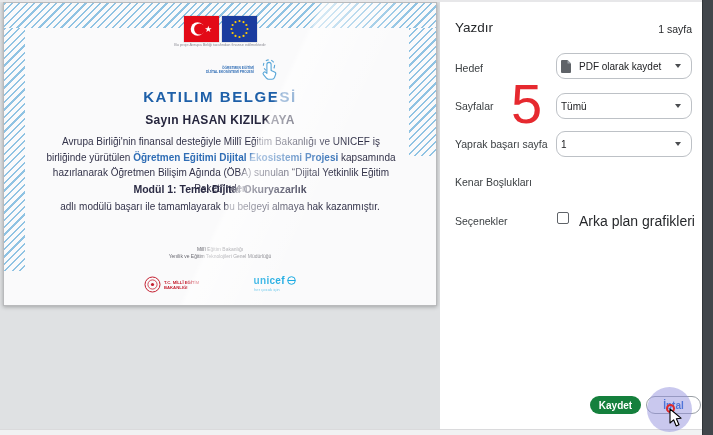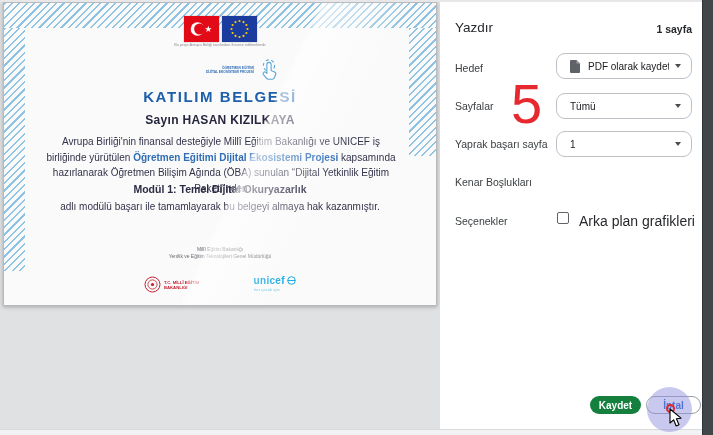--- a/index.html
+++ b/index.html
@@ -44,24 +44,24 @@
   .meb-logo{display:flex;align-items:center;gap:3px;}
   .meb-text{color:#c41e2f;font-weight:bold;font-size:7px;line-height:8px;
             transform:scale(.6);transform-origin:left center;white-space:normal;width:64px;}
   .unicef-logo{display:flex;flex-direction:column;align-items:flex-start;}
   .unicef-word{color:#1cabe2;font-weight:bold;font-size:10px;letter-spacing:.3px;display:flex;align-items:center;gap:2px;}
   .unicef-tag{color:#5fc4ea;font-size:7px;transform:scale(.6);transform-origin:left top;margin-top:1px;white-space:nowrap;}
 
   
   .dialog-pane{position:absolute;left:440px;top:0;width:262px;height:435px;background:#fff;}
   .dialog-title{position:absolute;left:15px;top:20px;font-size:13.5px;color:#27292c;}
-  .page-count{position:absolute;right:10px;top:23px;font-size:10.5px;font-weight:bold;color:#27292c;}
+  .page-count{position:absolute;right:10px;top:23px;font-size:10.5px;font-weight:normal;color:#27292c;}
   .row-label{position:absolute;left:15px;font-size:10.5px;color:#3c4043;}
   .select{position:absolute;left:116px;width:136px;height:26px;border:1px solid #bdc1c6;border-radius:9px;
-          background:#fff;display:flex;align-items:center;padding:0 10px 0 13px;cursor:pointer;}
+          background:#fff;display:flex;align-items:center;padding:0 10px 0 4px;cursor:pointer;}
   .select .value{font-size:10px;color:#202124;flex:1;white-space:nowrap;overflow:hidden;}
   .caret{width:0;height:0;border-left:3.5px solid transparent;border-right:3.5px solid transparent;
          border-top:4.5px solid #4a4d50;margin-left:6px;flex:none;}
   .pdf-icon{flex:none;margin-right:8px;}
   .checkbox{position:absolute;left:117px;top:212px;width:12px;height:12px;border:1.5px solid #5f6368;
             border-radius:2px;background:#fff;cursor:pointer;}
   .checkbox-label{position:absolute;left:139px;top:213px;font-size:14px;color:#27292c;}
   .annotation-5{position:absolute;left:71px;top:76px;font-size:56px;line-height:56px;
                 color:#e6292f;font-weight:500;z-index:5;}
   .btn{position:absolute;top:396px;height:18px;border-radius:9px;font-size:10px;font-weight:bold;

